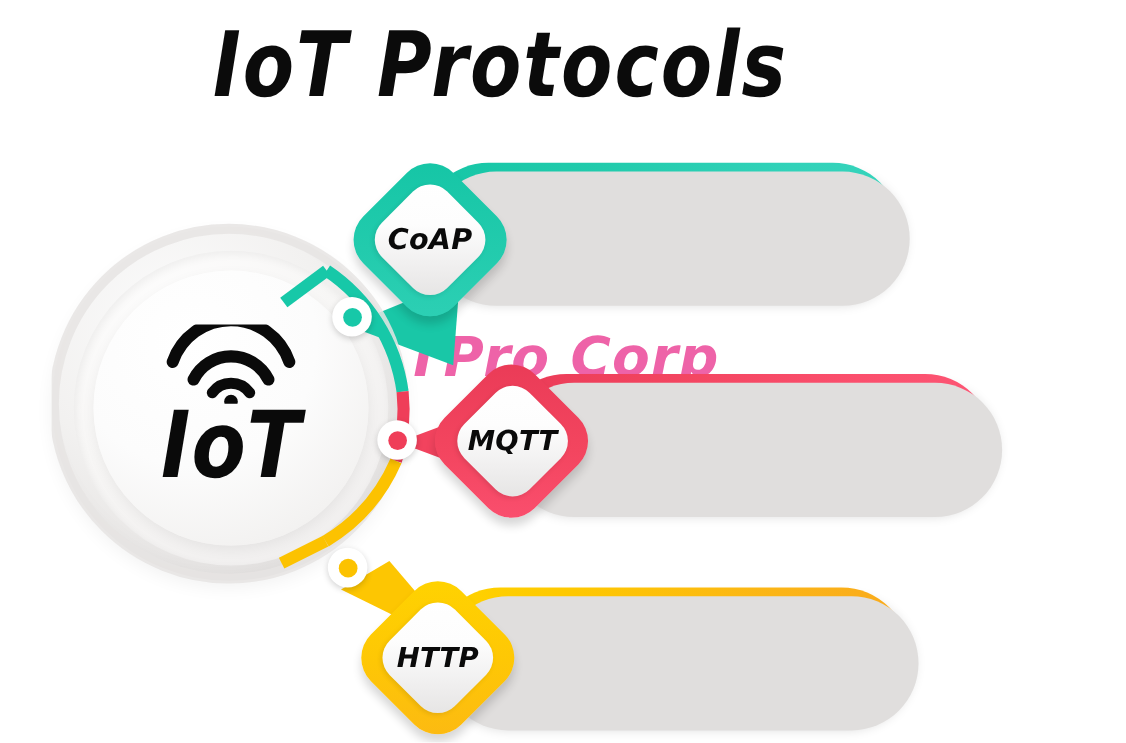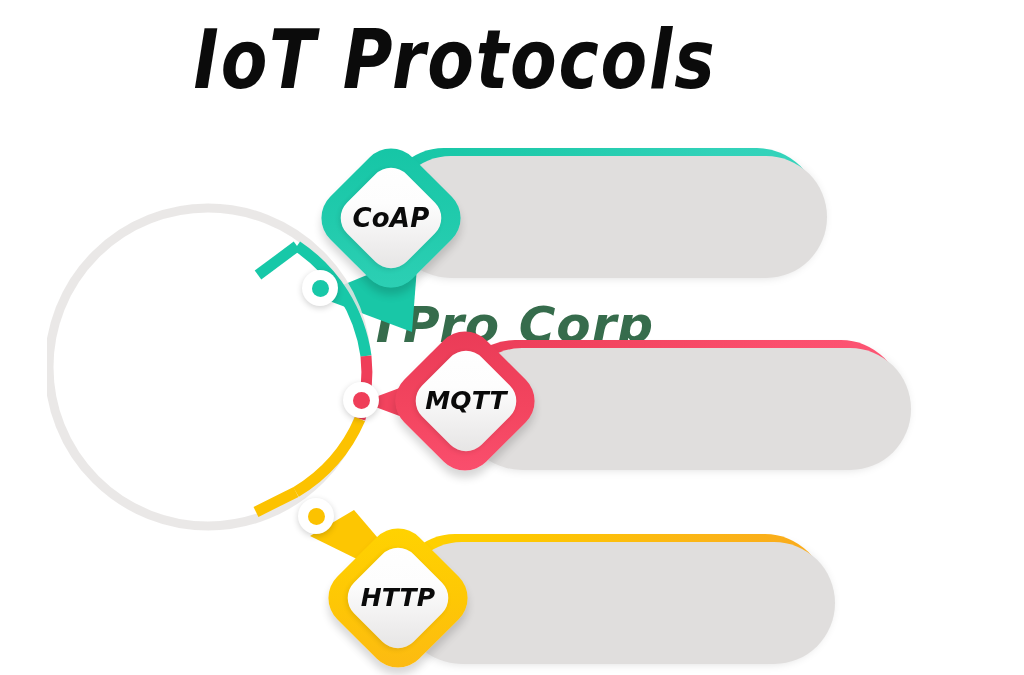--- a/index.html
+++ b/index.html
@@ -19,21 +19,21 @@
     font-weight:700;font-size:82px;line-height:92px;
     letter-spacing:2px;color:#0b0b0b;
     transform:scaleX(.92);transform-origin:center top;
     white-space:nowrap;
   }
 
   
   .watermark{
     position:absolute;left:368px;top:296px;
     font-size:50px;font-weight:600;letter-spacing:1px;
-    color:#14532d;opacity:.85;white-space:nowrap;
+    color:#ec4899;opacity:.85;white-space:nowrap;
     z-index:1;pointer-events:none;
     font-family:"DejaVu Sans","Liberation Sans",sans-serif;
   }
 
   
   .hub{position:absolute;left:47px;top:196px;width:330px;height:382px;z-index:4;}
   .ring-outer{
     position:absolute;left:0;top:10px;width:322px;height:322px;border-radius:50%;
     background:
       radial-gradient(circle at 34% 26%, #fbfbfb 0%, #f2f1f0 42%, #e7e5e4 70%, #dedbda 100%);
@@ -142,20 +142,34 @@
 </style>
 </head>
 <body>
 
 <div class="stage">
 
   <div class="title">IoT Protocols</div>
 
   <div class="watermark">TPro Corp</div>
 
+  <div class="hub">
+    <div class="ring-outer"></div>
+    <div class="ring-outer2"></div>
+    <div class="ring-inner"></div>
+    <div class="iot-mark">
+      <svg class="wifi-icon" viewBox="0 0 118 72">
+        <path d="M6 34 A56 56 0 0 1 112 34" fill="none" stroke="#0a0a0a" stroke-width="11" stroke-linecap="round"></path>
+        <path d="M25 50 A38 38 0 0 1 93 50" fill="none" stroke="#0a0a0a" stroke-width="11" stroke-linecap="round"></path>
+        <path d="M42 62 A21 21 0 0 1 76 62" fill="none" stroke="#0a0a0a" stroke-width="10" stroke-linecap="round"></path>
+        <circle cx="59" cy="70" r="6.2" fill="#0a0a0a"></circle>
+      </svg>
+      <div class="iot-text">IoT</div>
+    </div>
+  </div>
 
   <svg class="arc-svg" viewBox="0 0 360 382">
 
     <circle cx="161" cy="171" r="159" fill="none" stroke="#e6e4e3" stroke-width="9" opacity=".85"></circle>
 
     <path d="M 85 33 A 159 159 0 0 1 320 172" fill="none" stroke="#17c8a8" stroke-width="11" stroke-linecap="butt" transform="rotate(-8 161 171)" opacity="0"></path>
     <path d="M 250 50 A 159 159 0 0 1 319 160" fill="none" stroke="#17c8a8" stroke-width="11" stroke-linecap="butt"></path>
 
     <path d="M 319 160 A 159 159 0 0 1 313 223" fill="none" stroke="#ef3e59" stroke-width="11" stroke-linecap="butt"></path>
 

